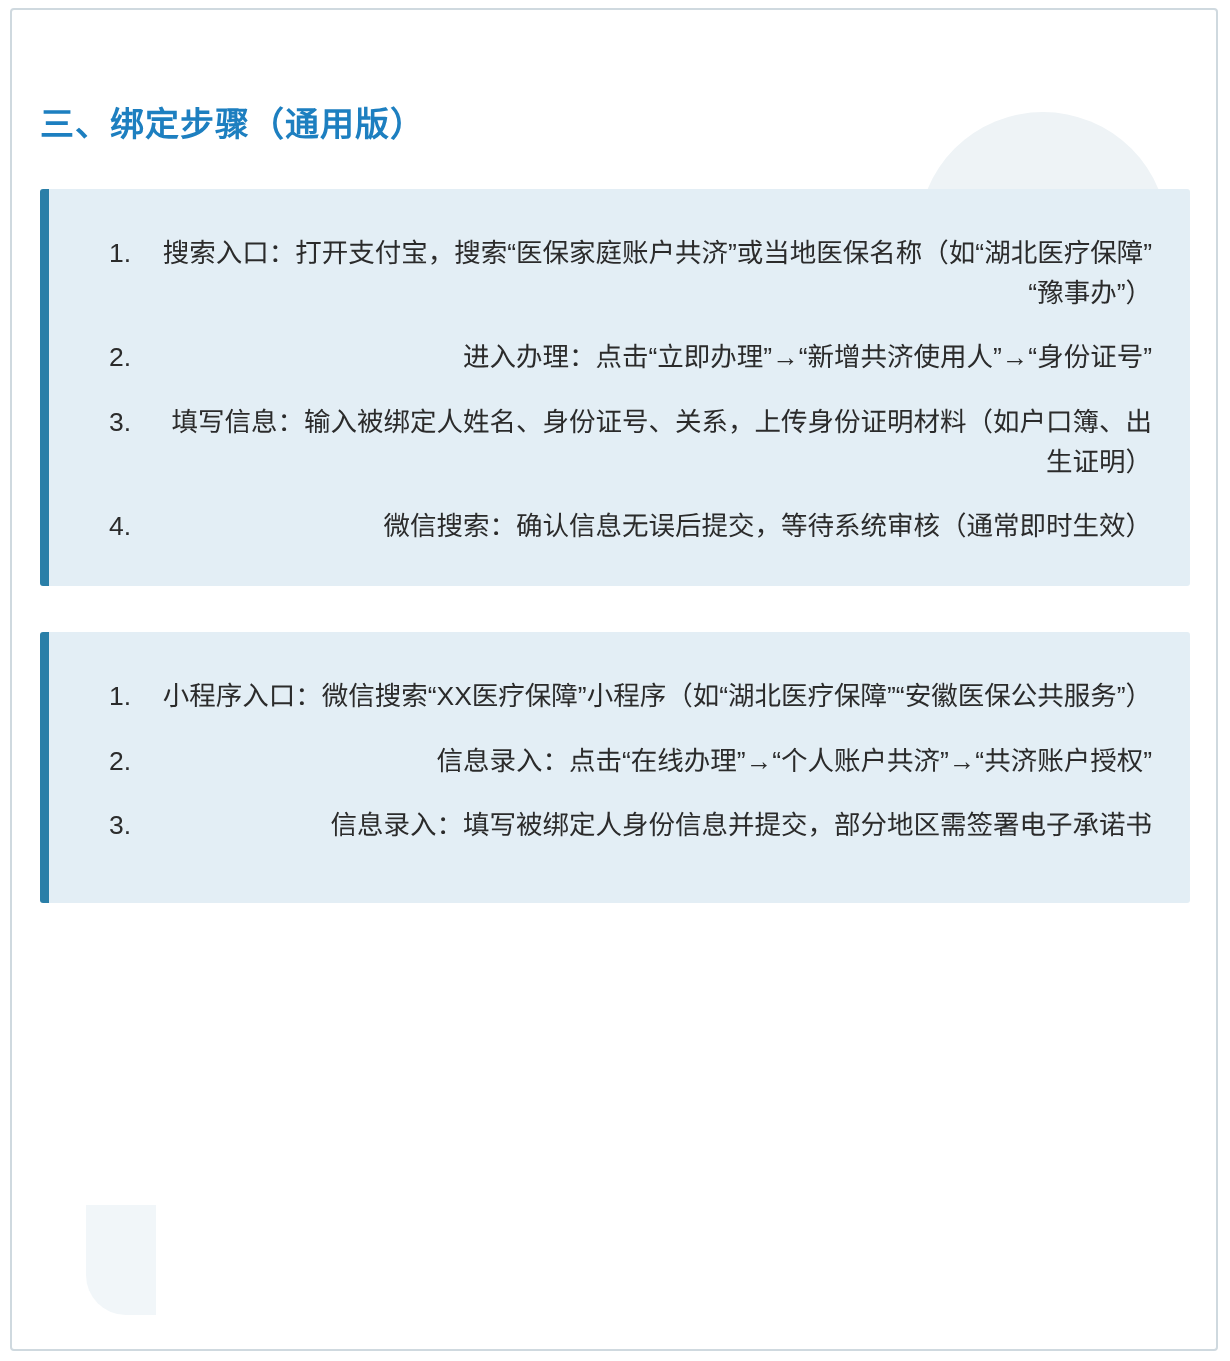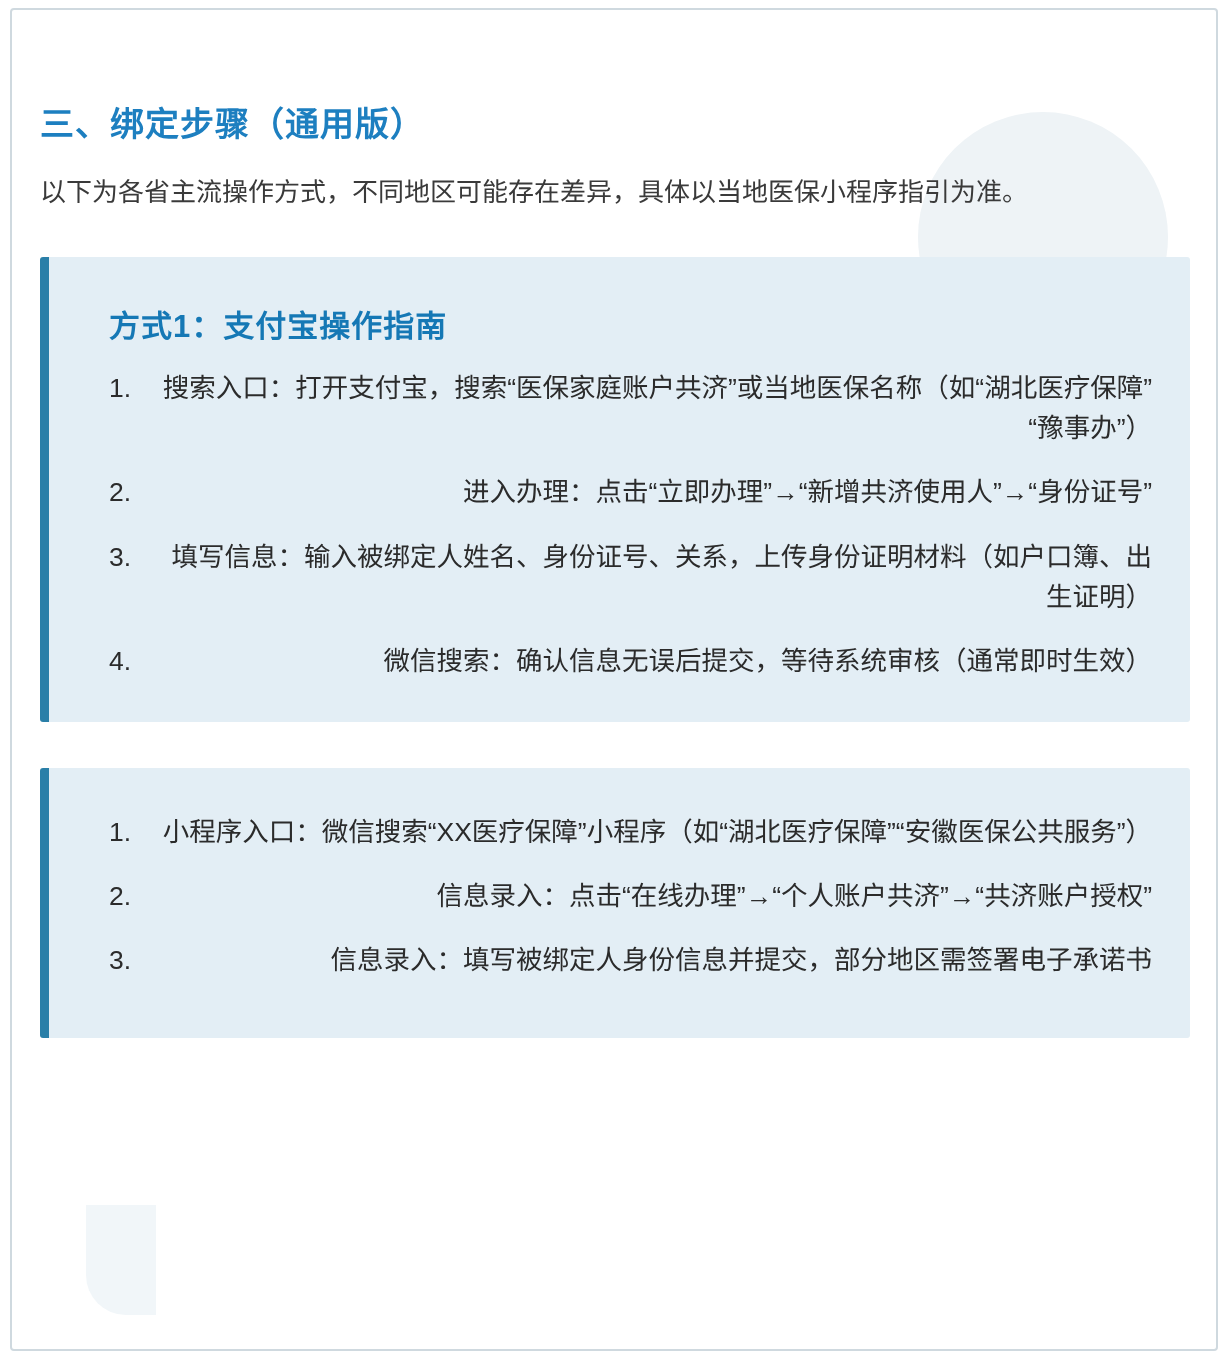--- a/index.html
+++ b/index.html
@@ -144,24 +144,22 @@
 
 <div class="page-frame"></div>
 <div class="deco-circle"></div>
 <div class="deco-left"></div>
 <div class="deco-left2"></div>
 
 <div class="content">
 
   <h1 class="section-title">三、绑定步骤（通用版）</h1>
 
-  <p class="intro">以下为各省主流操作方式，不同地区可能存在差异，具体以当地医保小程序指引为准。</p>
 
   <div class="card card1">
-    <h2 class="card-title">方式1：支付宝操作指南</h2>
     <ol class="steps">
       <li><span class="step-label">搜索入口：打开支付宝，搜索“医保家庭账户共济”或当地医保名称（如“湖北医疗保障”“豫事办”）</span></li>
       <li><span class="step-label">进入办理：点击“立即办理”→“新增共济使用人”→“身份证号”</span></li>
       <li><span class="step-label">填写信息：输入被绑定人姓名、身份证号、关系，上传身份证明材料（如户口簿、出生证明）</span></li>
       <li><span class="step-label">微信搜索：确认信息无误后提交，等待系统审核（通常即时生效）</span></li>
     </ol>
   </div>
 
   <div class="card card2">
     <ol class="steps">

